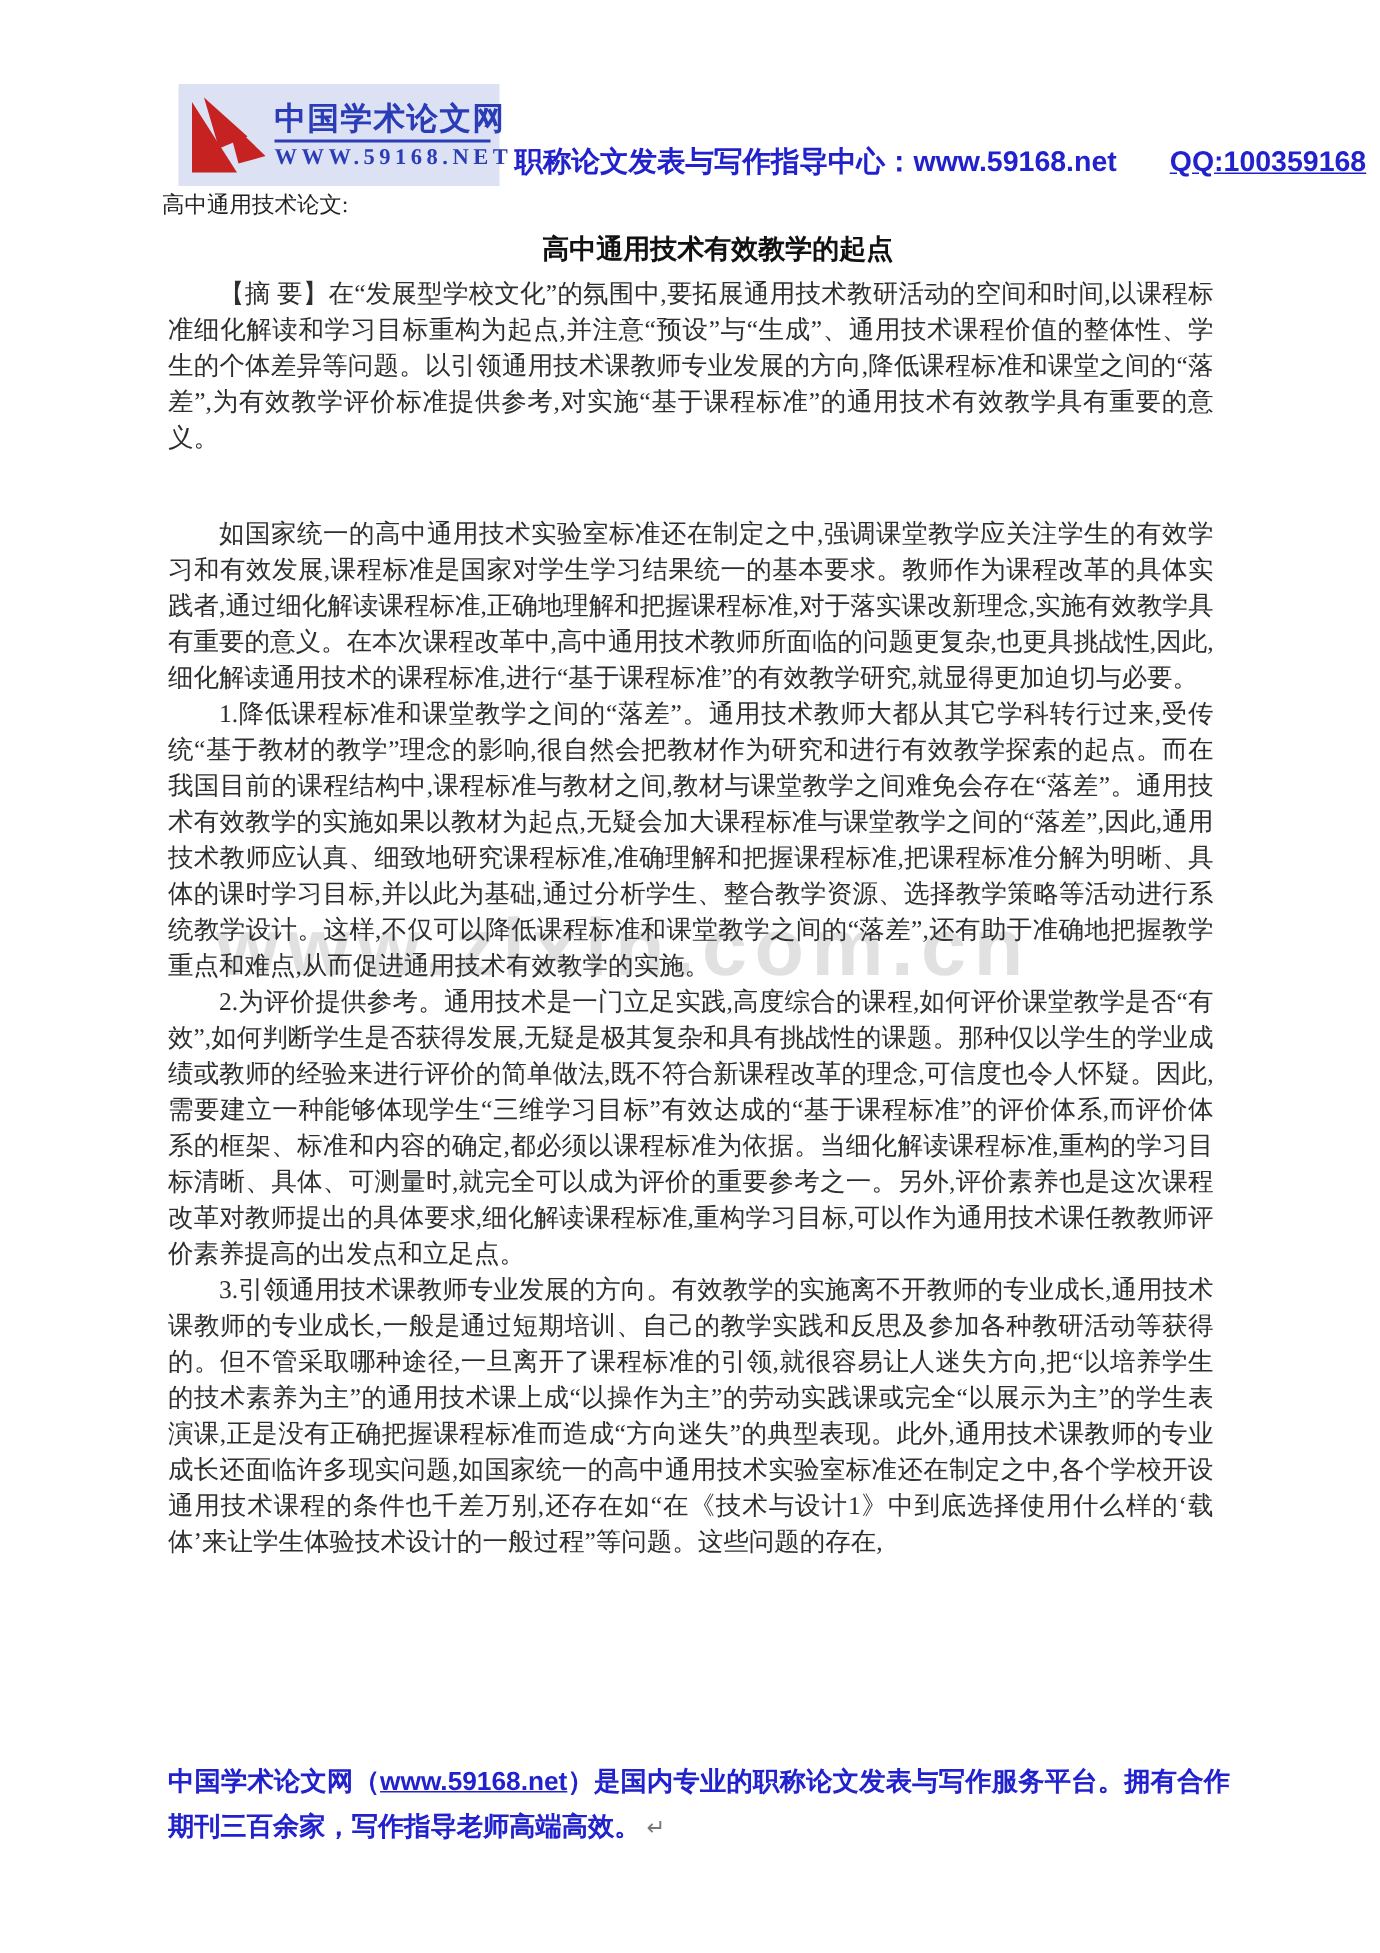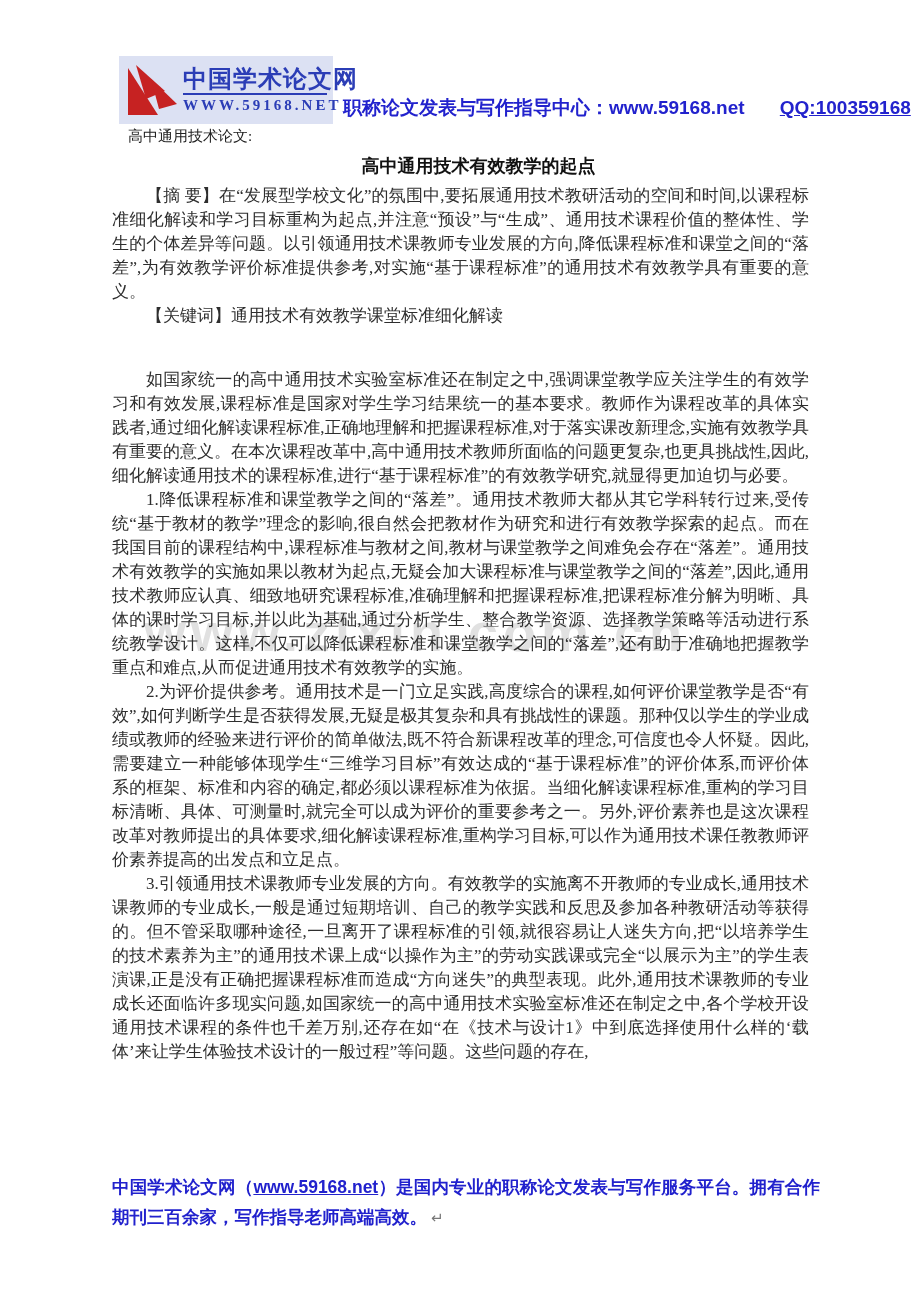--- a/index.html
+++ b/index.html
@@ -9,35 +9,35 @@
   }
   
   .header{position:absolute;top:56px;left:119px;display:flex;align-items:flex-end;z-index:3;}
   .logo-box{
     width:214px;height:68px;background:#dce1f3;box-sizing:border-box;
     display:flex;align-items:center;padding:2px 6px 2px 4px;
   }
   .logo-mark{flex:0 0 auto;}
   .logo-text{margin-left:4px;display:flex;flex-direction:column;min-width:0;}
   .logo-name{
-    color:#2b3db6;font-weight:bold;font-size:24px;line-height:26px;
+    color:#2b3db6;font-weight:bold;font-size:21px;line-height:26px;
     letter-spacing:1px;white-space:nowrap;font-family:"Liberation Serif",serif;
   }
   .logo-divider{border-top:2px solid #2b3db6;margin:1px 0;}
   .logo-url{
     color:#2b3db6;font-weight:bold;font-size:15px;line-height:18px;
     letter-spacing:3px;white-space:nowrap;font-family:"Liberation Serif",serif;
   }
   .tagline{
     margin-left:10px;padding-bottom:3px;white-space:nowrap;
     color:#2222cd;font-family:"Liberation Sans",sans-serif;font-weight:bold;font-size:19px;
   }
   .tagline .qq{margin-left:30px;text-decoration:underline;}
   .category{
-    position:absolute;top:127px;left:128px;z-index:3;
+    position:absolute;top:127px;left:108px;z-index:3;
     font-size:15px;color:#222222;
   }
   
   .watermark{
     position:absolute;top:601px;left:144px;z-index:0;white-space:nowrap;
     font-family:"Liberation Sans",sans-serif;font-weight:bold;
     font-size:54px;letter-spacing:5px;color:#c9c9c9;opacity:0.55;
   }
   
   .content{
@@ -89,21 +89,20 @@
     <span>职称论文发表与写作指导中心：www.59168.net</span>
     <span class="qq">QQ:100359168</span>
   </div>
 </div>
 
 <div class="category">高中通用技术论文:</div>
 
 <div class="content">
   <p class="doc-title">高中通用技术有效教学的起点</p>
   <p>【摘 要】在“发展型学校文化”的氛围中,要拓展通用技术教研活动的空间和时间,以课程标准细化解读和学习目标重构为起点,并注意“预设”与“生成”、通用技术课程价值的整体性、学生的个体差异等问题。以引领通用技术课教师专业发展的方向,降低课程标准和课堂之间的“落差”,为有效教学评价标准提供参考,对实施“基于课程标准”的通用技术有效教学具有重要的意义。</p>
-  <p>【关键词】通用技术有效教学课堂标准细化解读</p>
   <p class="para-intro">如国家统一的高中通用技术实验室标准还在制定之中,强调课堂教学应关注学生的有效学习和有效发展,课程标准是国家对学生学习结果统一的基本要求。教师作为课程改革的具体实践者,通过细化解读课程标准,正确地理解和把握课程标准,对于落实课改新理念,实施有效教学具有重要的意义。在本次课程改革中,高中通用技术教师所面临的问题更复杂,也更具挑战性,因此,细化解读通用技术的课程标准,进行“基于课程标准”的有效教学研究,就显得更加迫切与必要。</p>
   <p>1.降低课程标准和课堂教学之间的“落差”。通用技术教师大都从其它学科转行过来,受传统“基于教材的教学”理念的影响,很自然会把教材作为研究和进行有效教学探索的起点。而在我国目前的课程结构中,课程标准与教材之间,教材与课堂教学之间难免会存在“落差”。通用技术有效教学的实施如果以教材为起点,无疑会加大课程标准与课堂教学之间的“落差”,因此,通用技术教师应认真、细致地研究课程标准,准确理解和把握课程标准,把课程标准分解为明晰、具体的课时学习目标,并以此为基础,通过分析学生、整合教学资源、选择教学策略等活动进行系统教学设计。这样,不仅可以降低课程标准和课堂教学之间的“落差”,还有助于准确地把握教学重点和难点,从而促进通用技术有效教学的实施。</p>
   <p>2.为评价提供参考。通用技术是一门立足实践,高度综合的课程,如何评价课堂教学是否“有效”,如何判断学生是否获得发展,无疑是极其复杂和具有挑战性的课题。那种仅以学生的学业成绩或教师的经验来进行评价的简单做法,既不符合新课程改革的理念,可信度也令人怀疑。因此,需要建立一种能够体现学生“三维学习目标”有效达成的“基于课程标准”的评价体系,而评价体系的框架、标准和内容的确定,都必须以课程标准为依据。当细化解读课程标准,重构的学习目标清晰、具体、可测量时,就完全可以成为评价的重要参考之一。另外,评价素养也是这次课程改革对教师提出的具体要求,细化解读课程标准,重构学习目标,可以作为通用技术课任教教师评价素养提高的出发点和立足点。</p>
   <p>3.引领通用技术课教师专业发展的方向。有效教学的实施离不开教师的专业成长,通用技术课教师的专业成长,一般是通过短期培训、自己的教学实践和反思及参加各种教研活动等获得的。但不管采取哪种途径,一旦离开了课程标准的引领,就很容易让人迷失方向,把“以培养学生的技术素养为主”的通用技术课上成“以操作为主”的劳动实践课或完全“以展示为主”的学生表演课,正是没有正确把握课程标准而造成“方向迷失”的典型表现。此外,通用技术课教师的专业成长还面临许多现实问题,如国家统一的高中通用技术实验室标准还在制定之中,各个学校开设通用技术课程的条件也千差万别,还存在如“在《技术与设计1》中到底选择使用什么样的‘载体’来让学生体验技术设计的一般过程”等问题。这些问题的存在,</p>
 </div>
 
 <div class="footer">
   <span>中国学术论文网（</span><span class="footer-link">www.59168.net</span><span>）是国内专业的职称论文发表与写作服务平台。拥有合作期刊三百余家，写作指导老师高端高效。</span><span class="return-mark">↵</span>
 </div>
 

